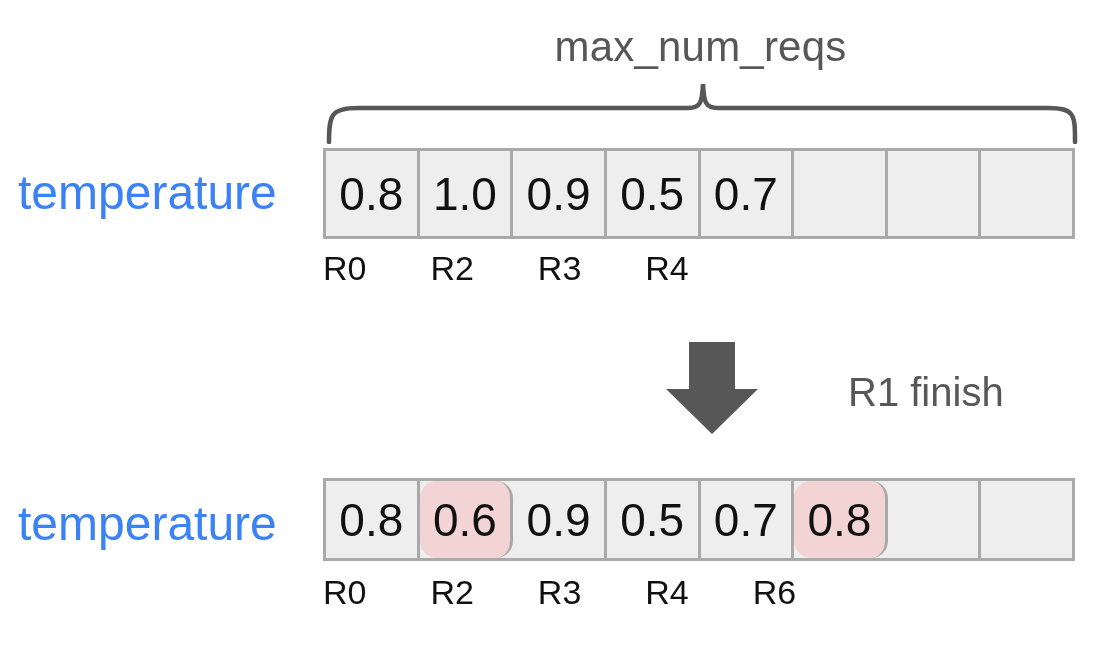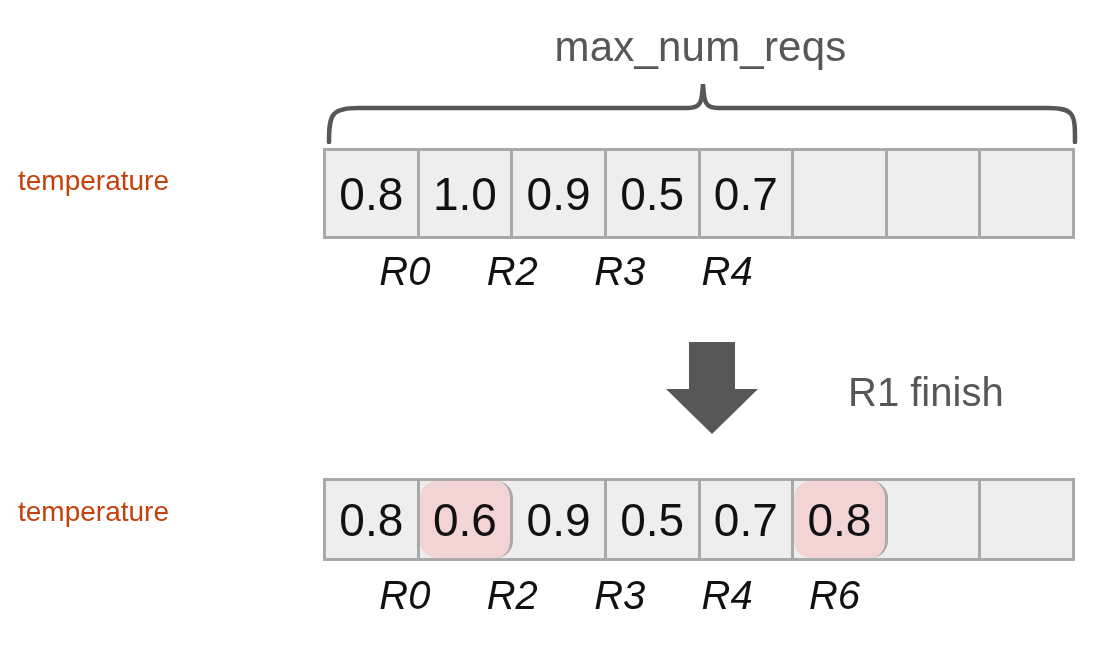--- a/index.html
+++ b/index.html
@@ -36,22 +36,22 @@
     position: absolute;
     left: 318px;
     top: 80px;
     width: 768px;
     height: 64px;
   }
 
   
   .row-label {
     position: absolute;
-    font-size: 28px;
-    color: #c2410c;
+    font-size: 48px;
+    color: #3b82f6;
     white-space: nowrap;
   }
   .row-label.first  { left: 18px; top: 165px; }
   .row-label.second { left: 18px; top: 496px; }
 
   
   .strip {
     position: absolute;
     display: flex;
     border: 3px solid #a9a9a9;
@@ -81,25 +81,24 @@
   .ids {
     position: absolute;
     display: flex;
     left: 323px;
     width: 752px;
   }
   .ids.first  { top: 251px; }
   .ids.second { top: 575px; }
   .id-label {
     flex: 1 1 0;
-    text-align: right;
-    font-size: 40px;
+    text-align: left;
+    font-size: 34px;
     color: #111111;
     line-height: 1;
-    font-style: italic;
   }
   .id-label.blank { color: transparent; }
 
   
   .arrow-svg {
     position: absolute;
     left: 664px;
     top: 340px;
     width: 96px;
     height: 96px;

